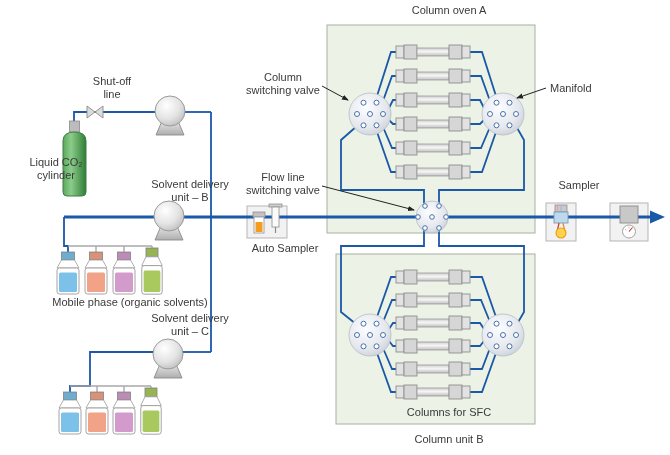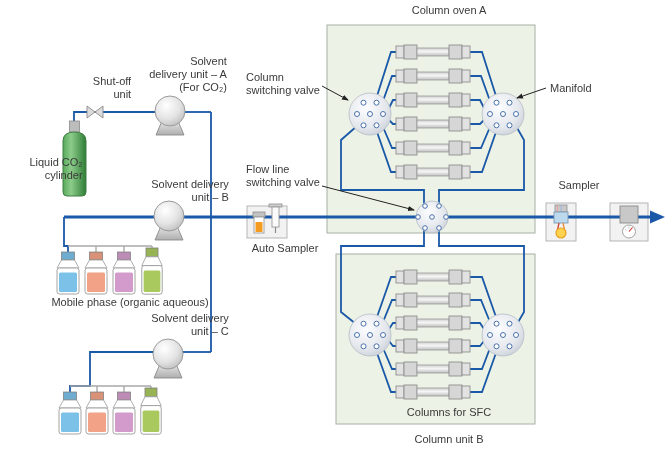--- a/index.html
+++ b/index.html
@@ -1,21 +1,21 @@
 <!DOCTYPE html>
 <html><head>
 <meta charset="utf-8">
 <style>
   html,body{margin:0;padding:0;background:#fff;}
   .stage{position:relative;width:670px;height:455px;background:#ffffff;overflow:hidden;
          font-family:"Liberation Sans",sans-serif;}
   svg{position:absolute;left:0;top:0;}
   .lbl{position:absolute;font-size:11px;color:#3a3a3a;line-height:1.2;white-space:pre-line;}
-  .c{text-align:right;transform:translateX(-50%);padding-left:36px;}
-  .r{text-align:left;transform:translateX(-100%);}
+  .c{text-align:center;transform:translateX(-50%);padding-left:36px;}
+  .r{text-align:center;transform:translateX(-100%);}
 </style>
 </head>
 <body>
 
 <div class="stage">
 
 <svg width="670" height="455" viewBox="0 0 670 455">
   <defs>
     <radialGradient id="sphereGrad" cx="38%" cy="32%" r="75%">
       <stop offset="0%" stop-color="#ffffff"></stop>
@@ -234,31 +234,28 @@
     <path d="M322,186 L414,210" marker-end="url(#ah)"></path>
     <path d="M546,88 L517,98" marker-end="url(#ah)"></path>
   </g>
 </svg>
 
 <div class="lbl c" style="left:431px;top:4px">Column oven A</div>
 <div class="lbl r" style="left:320px;top:71px">Column
 switching valve</div>
 <div class="lbl" style="left:550px;top:82px">Manifold</div>
 <div class="lbl c" style="left:94px;top:75px">Shut-off
-unit</div>
-<div class="lbl c" style="left:170px;top:55px">Solvent
-delivery unit – A
-(For CO₂)</div>
+line</div>
 <div class="lbl c" style="left:38px;top:156px">Liquid CO₂
 cylinder</div>
 <div class="lbl c" style="left:172px;top:178px">Solvent delivery
 unit – B</div>
-<div class="lbl r" style="left:320px;top:163px">Flow line
+<div class="lbl r" style="left:320px;top:171px">Flow line
 switching valve</div>
 <div class="lbl c" style="left:267px;top:242px">Auto Sampler</div>
 <div class="lbl c" style="left:561px;top:179px">Sampler</div>
-<div class="lbl c" style="left:112px;top:296px">Mobile phase (organic aqueous)</div>
+<div class="lbl c" style="left:112px;top:296px">Mobile phase (organic solvents)</div>
 <div class="lbl c" style="left:172px;top:312px">Solvent delivery
 unit – C</div>
 <div class="lbl c" style="left:431px;top:406px">Columns for SFC</div>
 <div class="lbl c" style="left:431px;top:433px">Column unit B</div>
 
 </div>
 
 </body></html>

